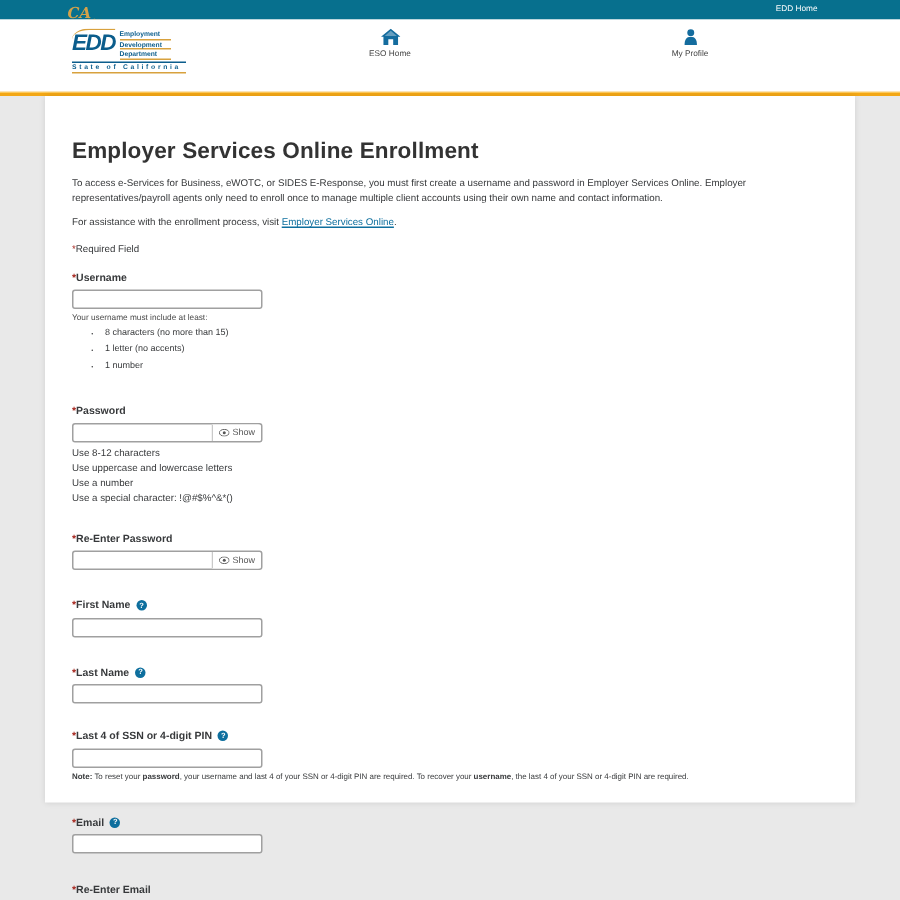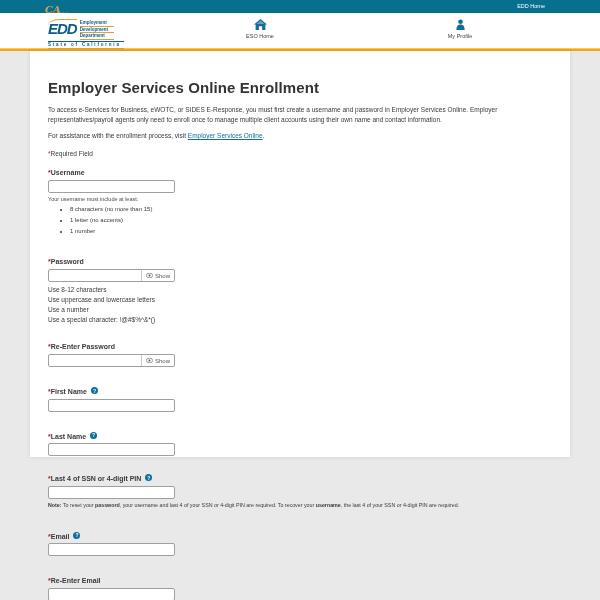--- a/index.html
+++ b/index.html
@@ -12,21 +12,21 @@
   
   .topbar {
     height:13px; background:#07708e; position:relative;
     display:flex; align-items:center;
   }
   .ca-logo { position:absolute; left:45px; top:0px; color:#d4a24a; line-height:1; cursor:pointer; }
   .ca-script { font-family:"DejaVu Serif","Liberation Serif",serif; font-style:italic; font-weight:bold; font-size:10px;margin-top:20px; }
   .ca-gov { font-size:4px; letter-spacing:0.5px; margin-left:-3px; vertical-align:bottom; }
   .topbar-link { position:absolute; right:55px; top:3px; color:#ffffff; font-size:5.5px; text-decoration:none; cursor:pointer; }
   
-  .header { height:35px; background:#ffffff; position:relative; }
+  .header { height:48px; background:#ffffff; position:relative; }
   .edd-logo { position:absolute; left:48px; top:6px; width:80px; cursor:pointer; }
   .edd-row { display:flex; align-items:flex-start; }
   .edd-acronym {
     font-size:15px; font-weight:bold; font-style:italic; color:#0b5d8c;
     letter-spacing:-1px; line-height:16px;
     border-top:1.5px solid #d8a13d; border-radius:40% 0 0 0; padding-top:1px;
   }
   .edd-words { display:flex; flex-direction:column; margin-left:3px; padding-top:1px; }
   .edd-words span {
     font-size:4.5px; font-weight:bold; color:#0b5d8c; line-height:5.5px;
@@ -41,21 +41,21 @@
     position:absolute; top:6px; width:60px; text-align:center; cursor:pointer;
     display:flex; flex-direction:column; align-items:center; gap:3px;
   }
   .nav-item span { font-size:5.5px; color:#444; }
   .nav-home { left:230px; }
   .nav-profile { left:430px; }
   .nav-icon { display:block; }
   
   .gold-bar { height:3px; background:#f3a715; border-top:1px solid #fdc95c; }
   
-  .page { height:406px; }
+  .page { height:471px; }
   .sheet {
     background:#ffffff; margin:0 30px; height:100%;
     box-shadow:0 0 4px rgba(0,0,0,0.10);
     padding:28px 28px 0 18px;
   }
   h1 { font-size:15px; font-weight:600; color:#333333; margin-bottom:9px; letter-spacing:0.1px; }
   .intro { font-size:6.5px; line-height:9.5px; margin-bottom:8px; max-width:520px; }
   .assist { font-size:6.5px; margin-bottom:11px; }
   .link { color:#0e6f9e; text-decoration:underline; cursor:pointer; }
   .required-note { font-size:6.5px; margin-bottom:12px; }

